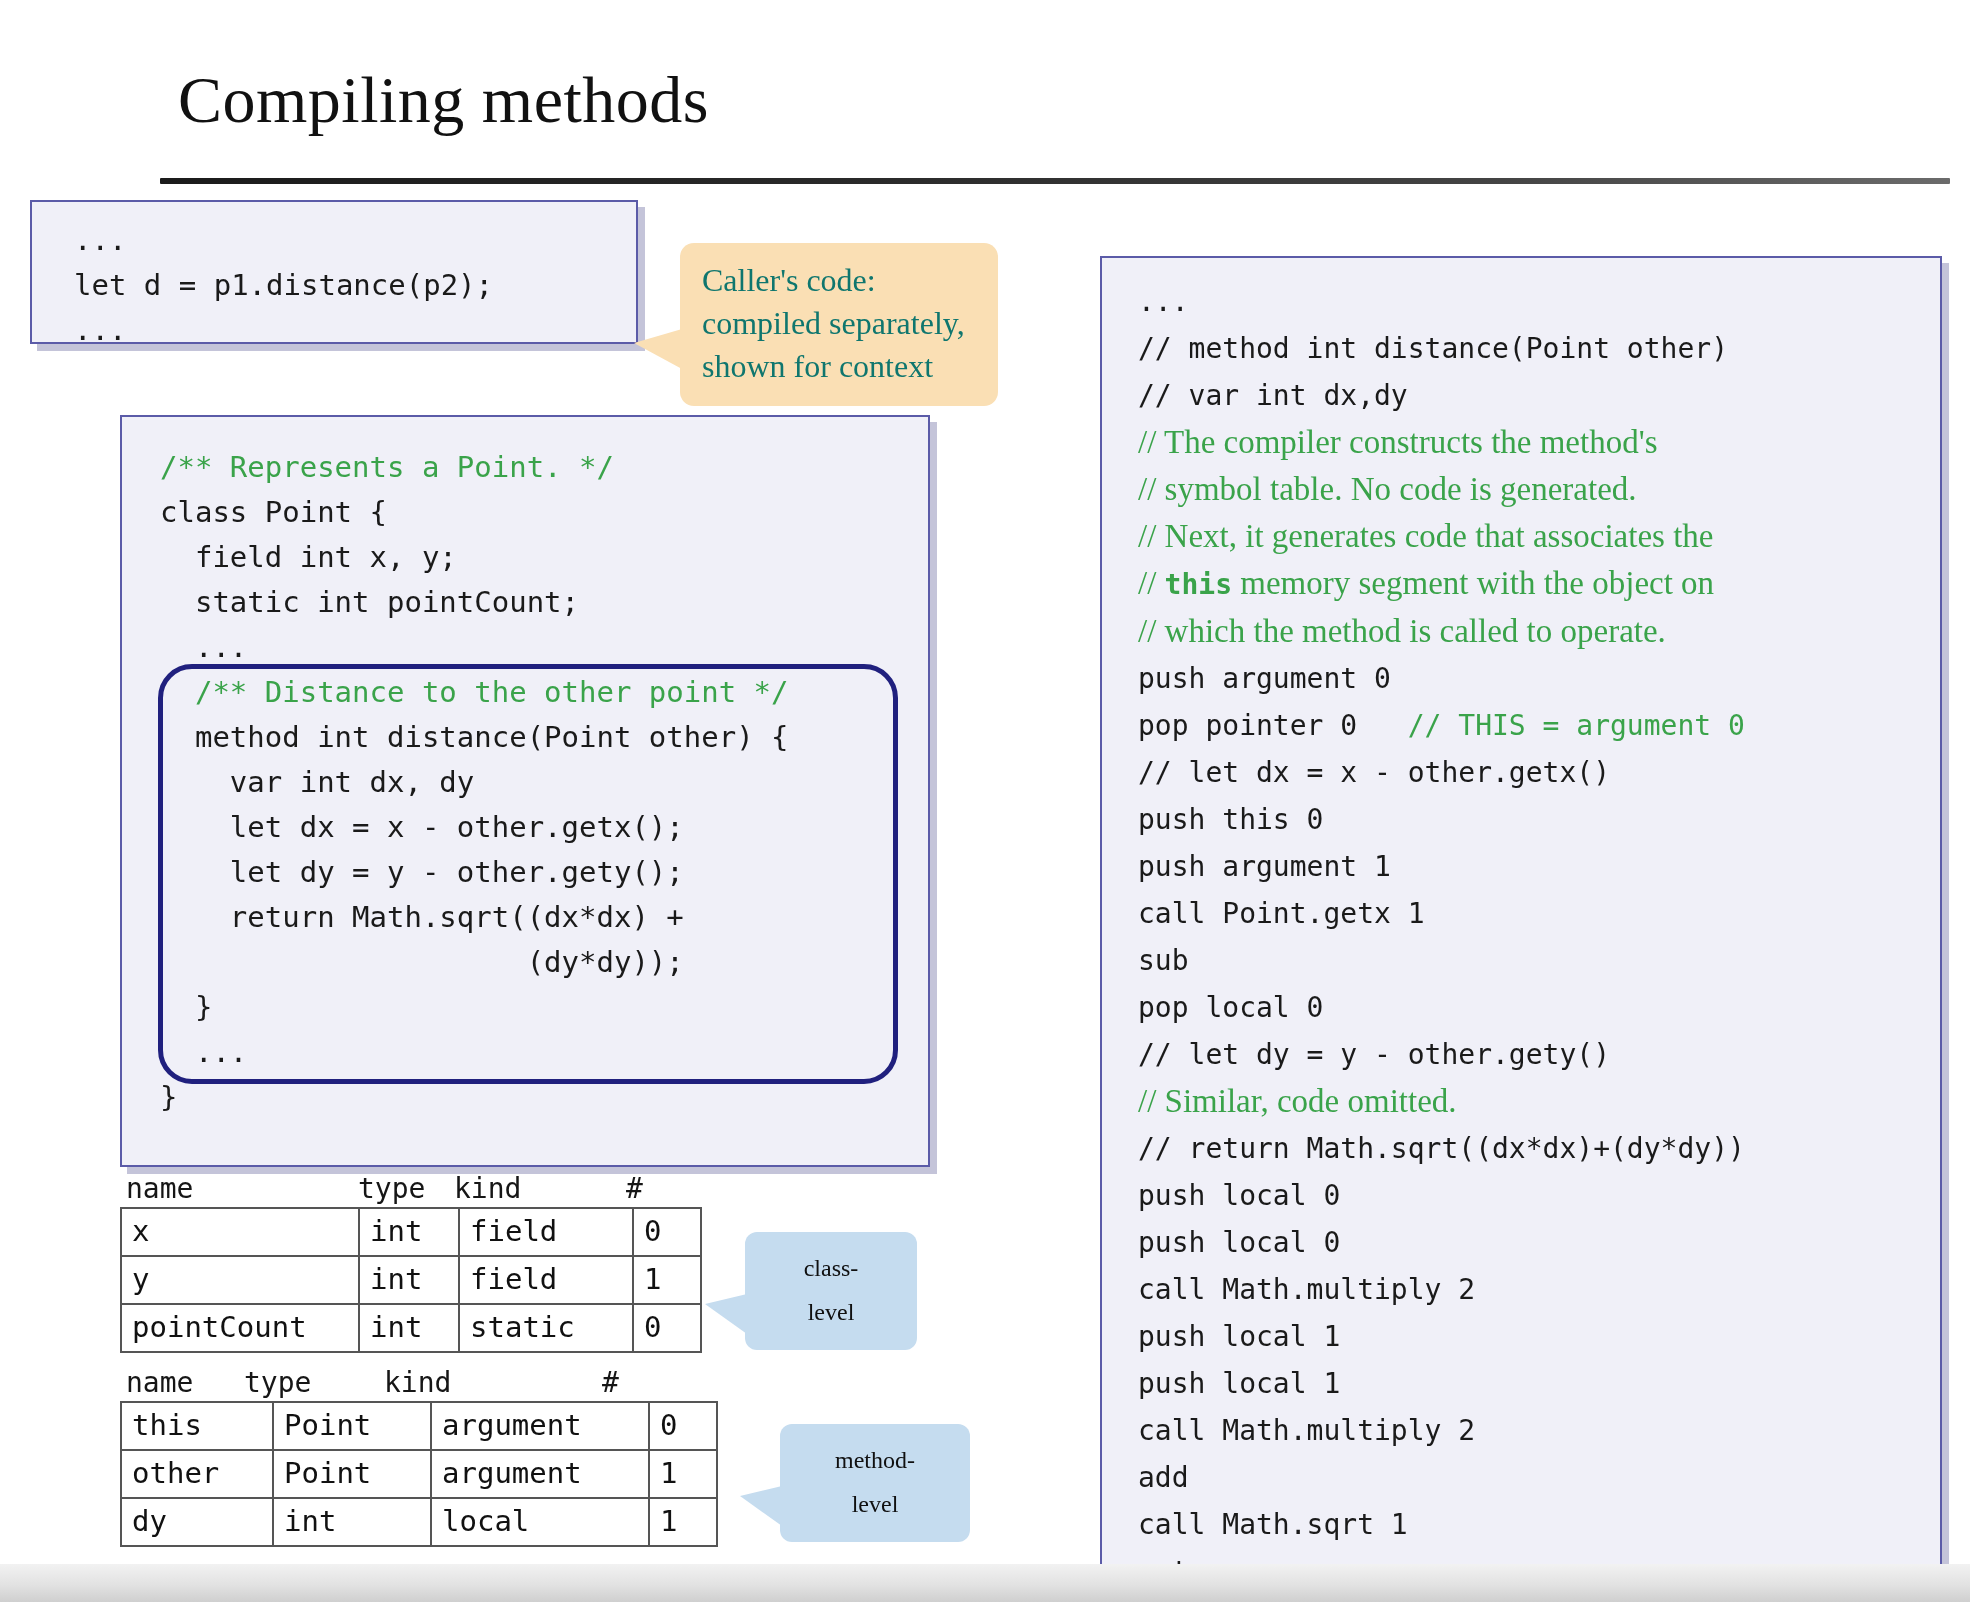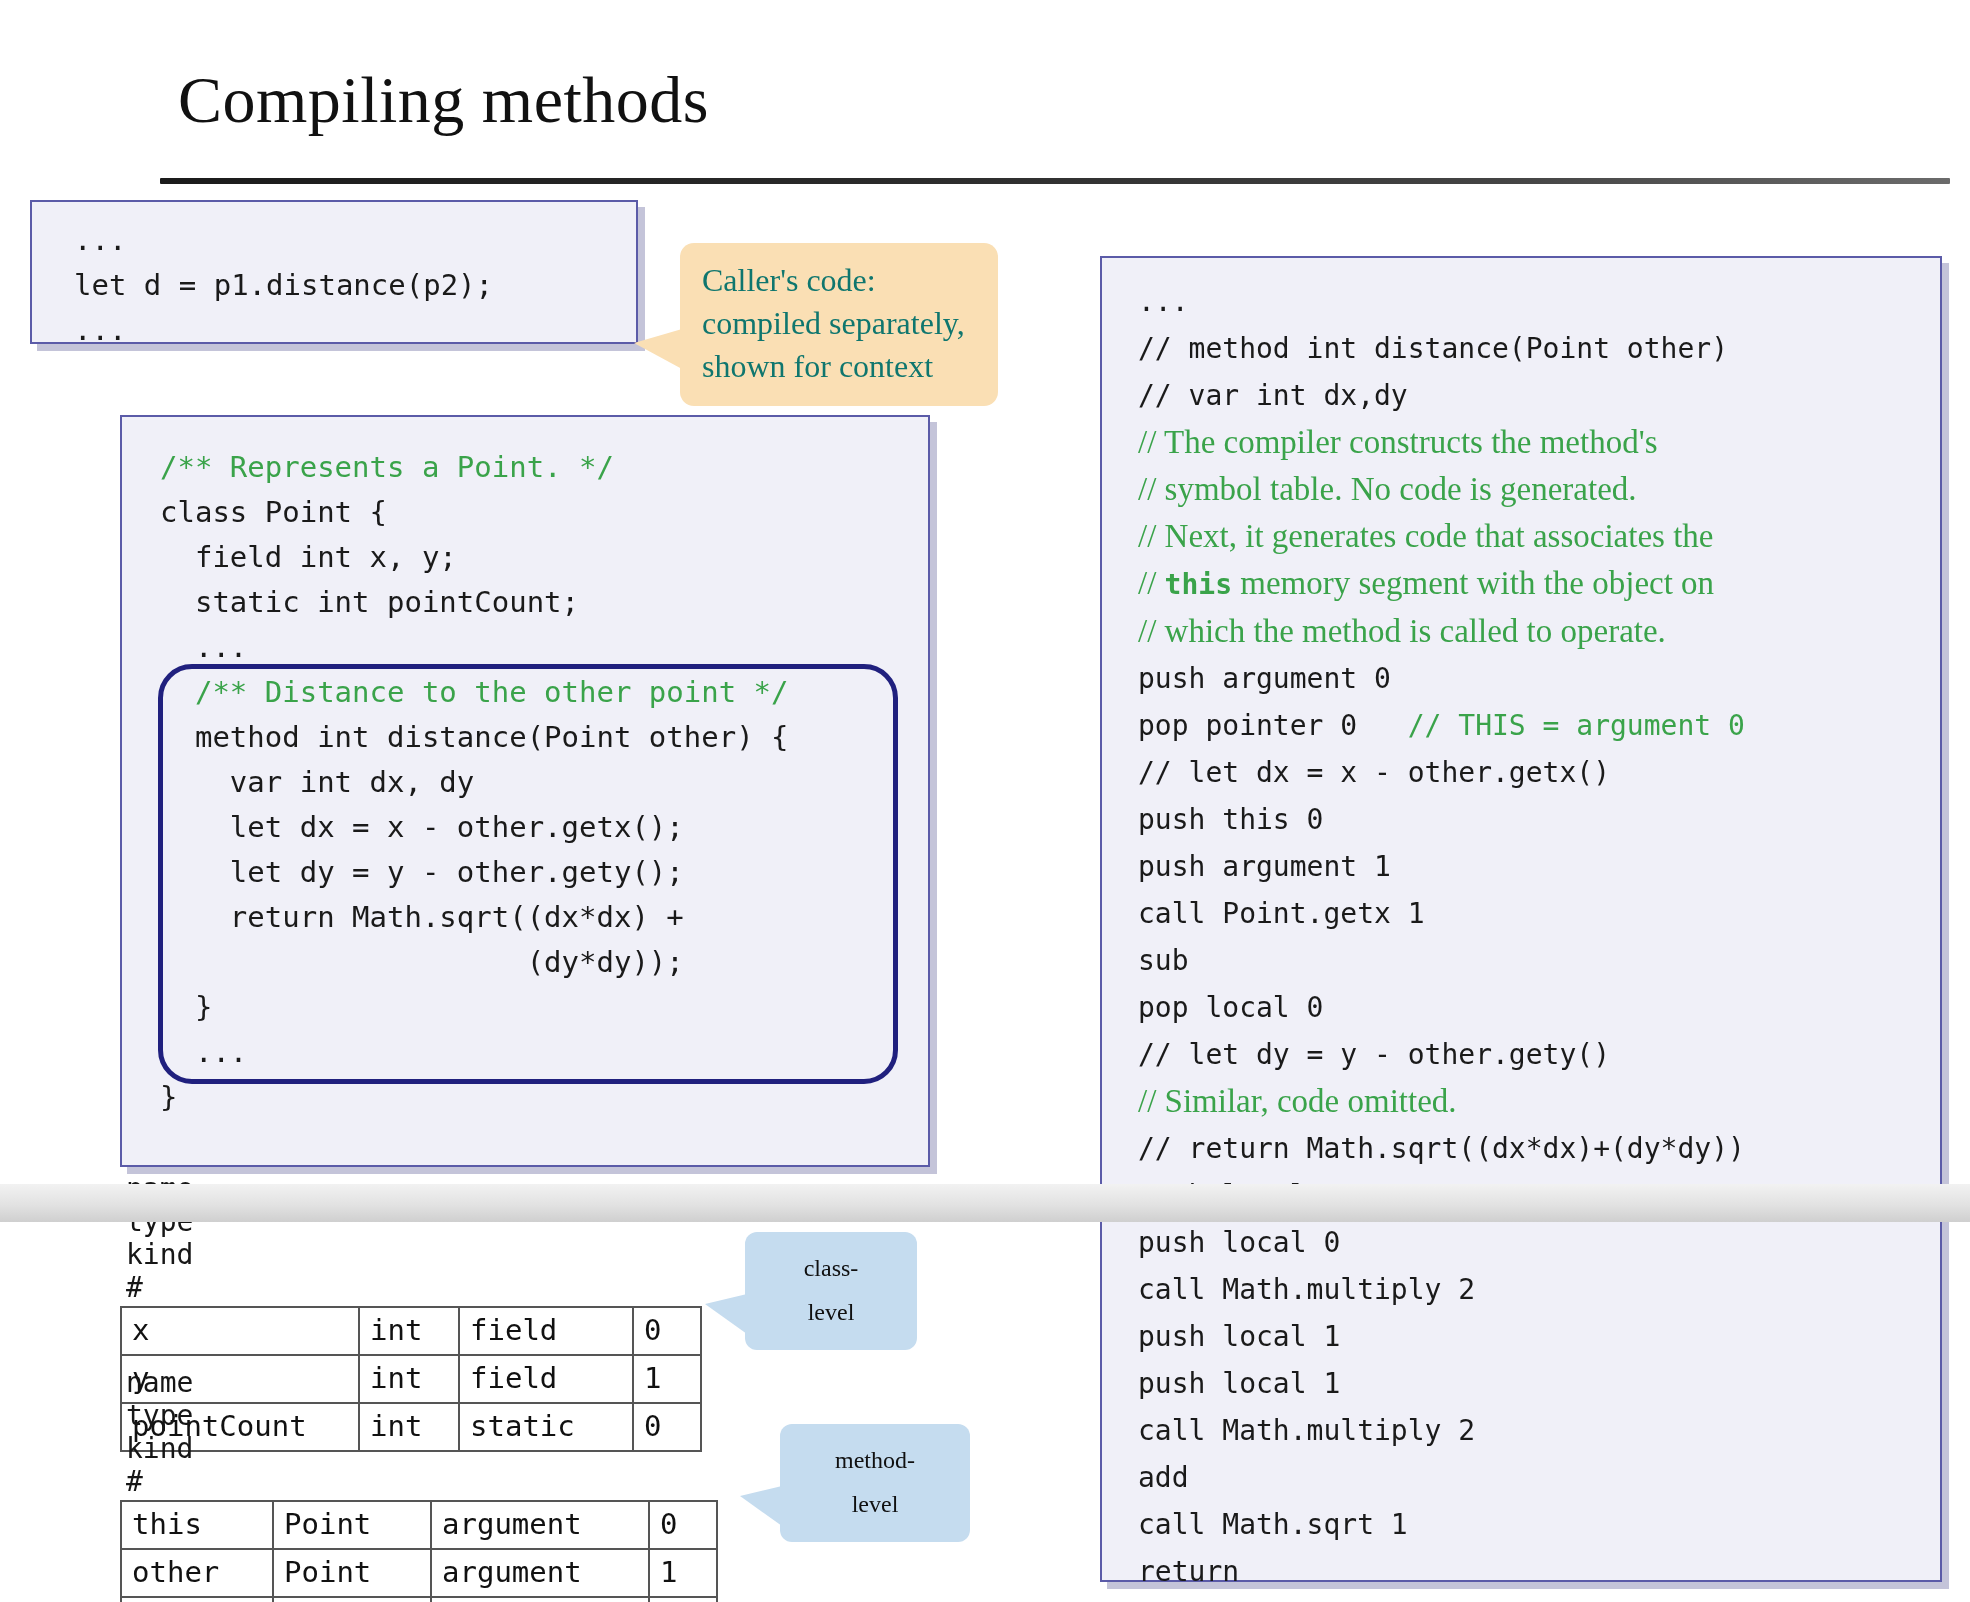--- a/index.html
+++ b/index.html
@@ -13,21 +13,21 @@
     position: relative;
     overflow: hidden;
     font-family: "Liberation Serif", serif;
   }
 
   
   #slide {
     position: absolute;
     left: 0; top: 0;
     width: 1970px;
-    height: 1222px;
+    height: 1602px;
     background: #ffffff;
   }
 
   
   .bottom-band {
     position: absolute;
     left: 0;
     bottom: 0;
     width: 1970px;
     height: 38px;
@@ -136,21 +136,20 @@
 
   
   .sym-wrap { position: absolute; }
   .sym-head {
     display: flex;
     font-family: "DejaVu Sans Mono", monospace;
     font-size: 28px;
     color: #161616;
     padding-left: 6px;
     margin-bottom: 2px;
-    flex-direction: column;
   }
   .sym-table {
     border-collapse: collapse;
     font-family: "DejaVu Sans Mono", monospace;
     font-size: 29px;
     color: #111;
     background: #ffffff;
   }
   .sym-table td {
     border: 2px solid #555;

